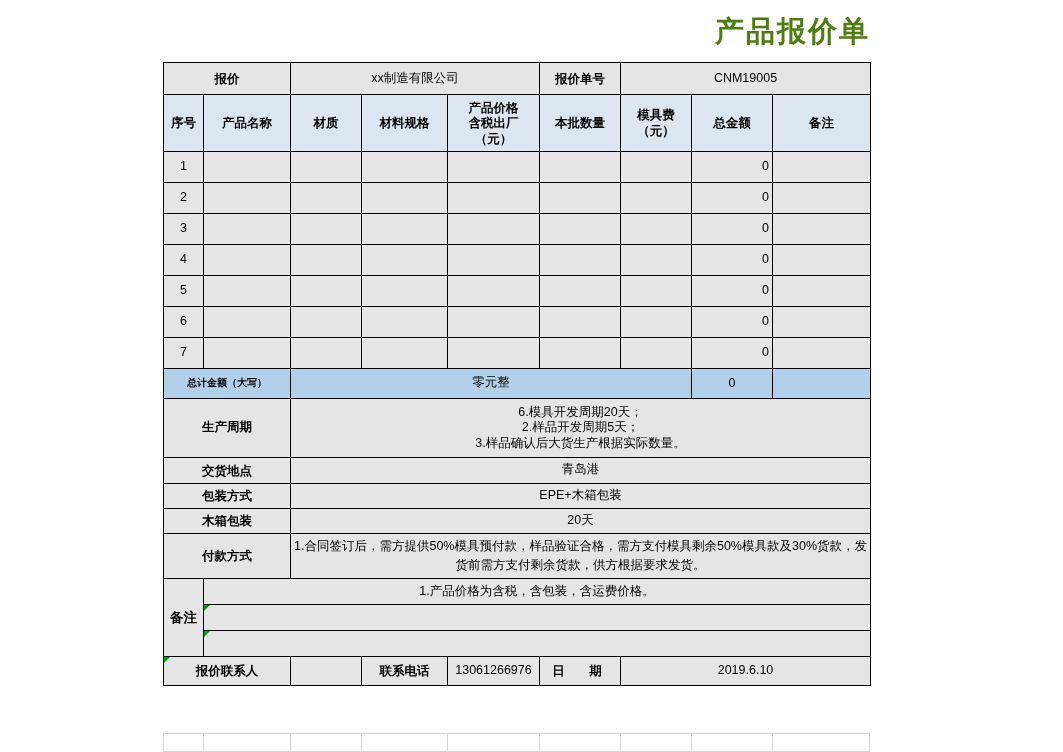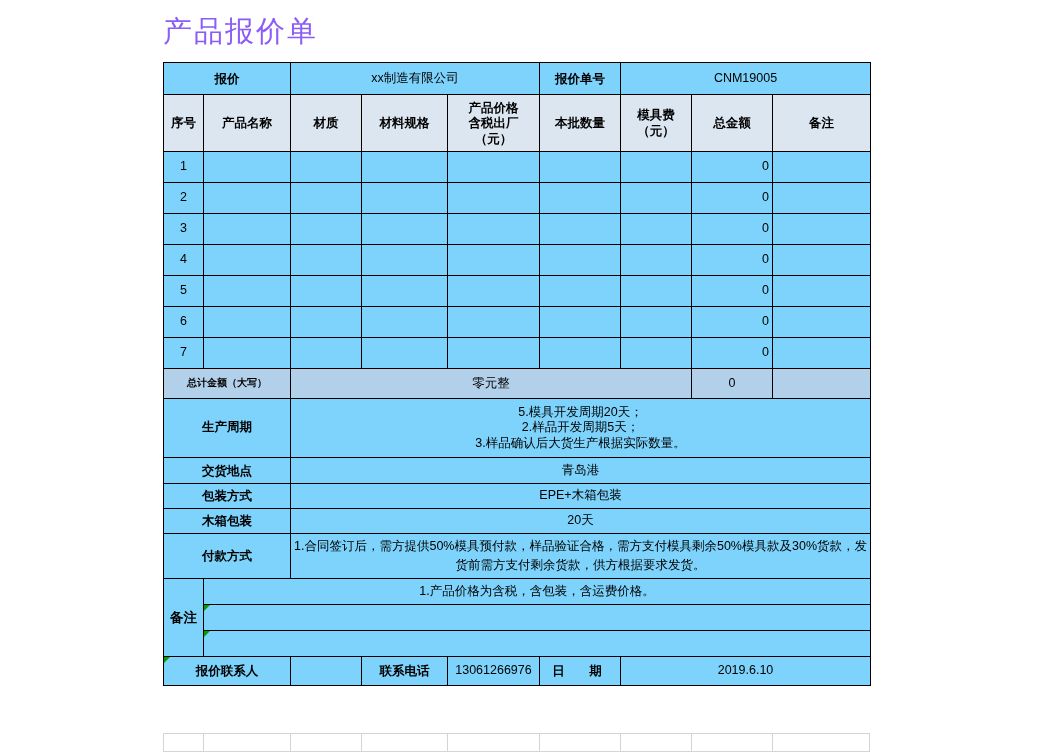--- a/index.html
+++ b/index.html
@@ -37,34 +37,34 @@
   .quote-wrap {
     position: absolute;
     left: 163px;
     top: 0px;
     width: 707px;
   }
 
   .title-band {
     height: 62px;
     line-height: 62px;
-    text-align: left;
+    text-align: right;
     font-family: "DejaVu Serif", "Liberation Serif", serif;
     font-size: 29px;
-    font-weight: 400;
+    font-weight: 700;
     letter-spacing: 2px;
-    color: #8b5cf6;
+    color: #4d7c0f;
     background: #fff;
   }
 
   table.qt {
     border-collapse: collapse;
     table-layout: fixed;
     width: 707px;
-    background: #7dd3fc;
+    background: #e5e5e5;
   }
   table.qt td {
     border: 1px solid #000;
     padding: 0 3px;
     font-size: 12.5px;
     color: #000;
     vertical-align: middle;
     text-align: center;
     line-height: 1.25;
     overflow: hidden;
@@ -94,21 +94,21 @@
     font-size: 13px;
     height: 56px;
   }
   .total-band {
     background: #b3d0ea;
   }
   .total-band .lbl { font-size: 10px; }
   .row-h { height: 31px; }
   .num { font-size: 12.5px; }
   .plainval {
-    font-family: Liberation Serif, serif;
+    font-family: Liberation Mono, monospace;
     font-size: 13px;
     margin-left: 36px;
   }
   .company {
     font-family: "Liberation Sans", sans-serif;
     font-size: 13px;
   }
   .left {
     text-align: left;
     padding-left: 6px;
@@ -309,21 +309,21 @@
     <tr class="total-band">
       <td class="lbl total-band" colspan="2" style="height:29px;">总计金额（大写）</td>
       <td class="total-band plainval" colspan="5">零元整</td>
       <td class="total-band num">0</td>
       <td class="total-band"></td>
     </tr>
 
     <tr>
       <td class="vmid-label" colspan="2" style="height:58px;font-family:Liberation Serif, serif;">生产周期</td>
       <td class="multiline" colspan="7">
-        <div>5.模具开发周期20天；</div>
+        <div>6.模具开发周期20天；</div>
         <div>2.样品开发周期5天；</div>
         <div>3.样品确认后大货生产根据实际数量。</div>
       </td>
     </tr>
 
     <tr>
       <td class="vmid-label" colspan="2" style="height:25px;">交货地点</td>
       <td class="plainval" colspan="7">青岛港</td>
     </tr>
 

